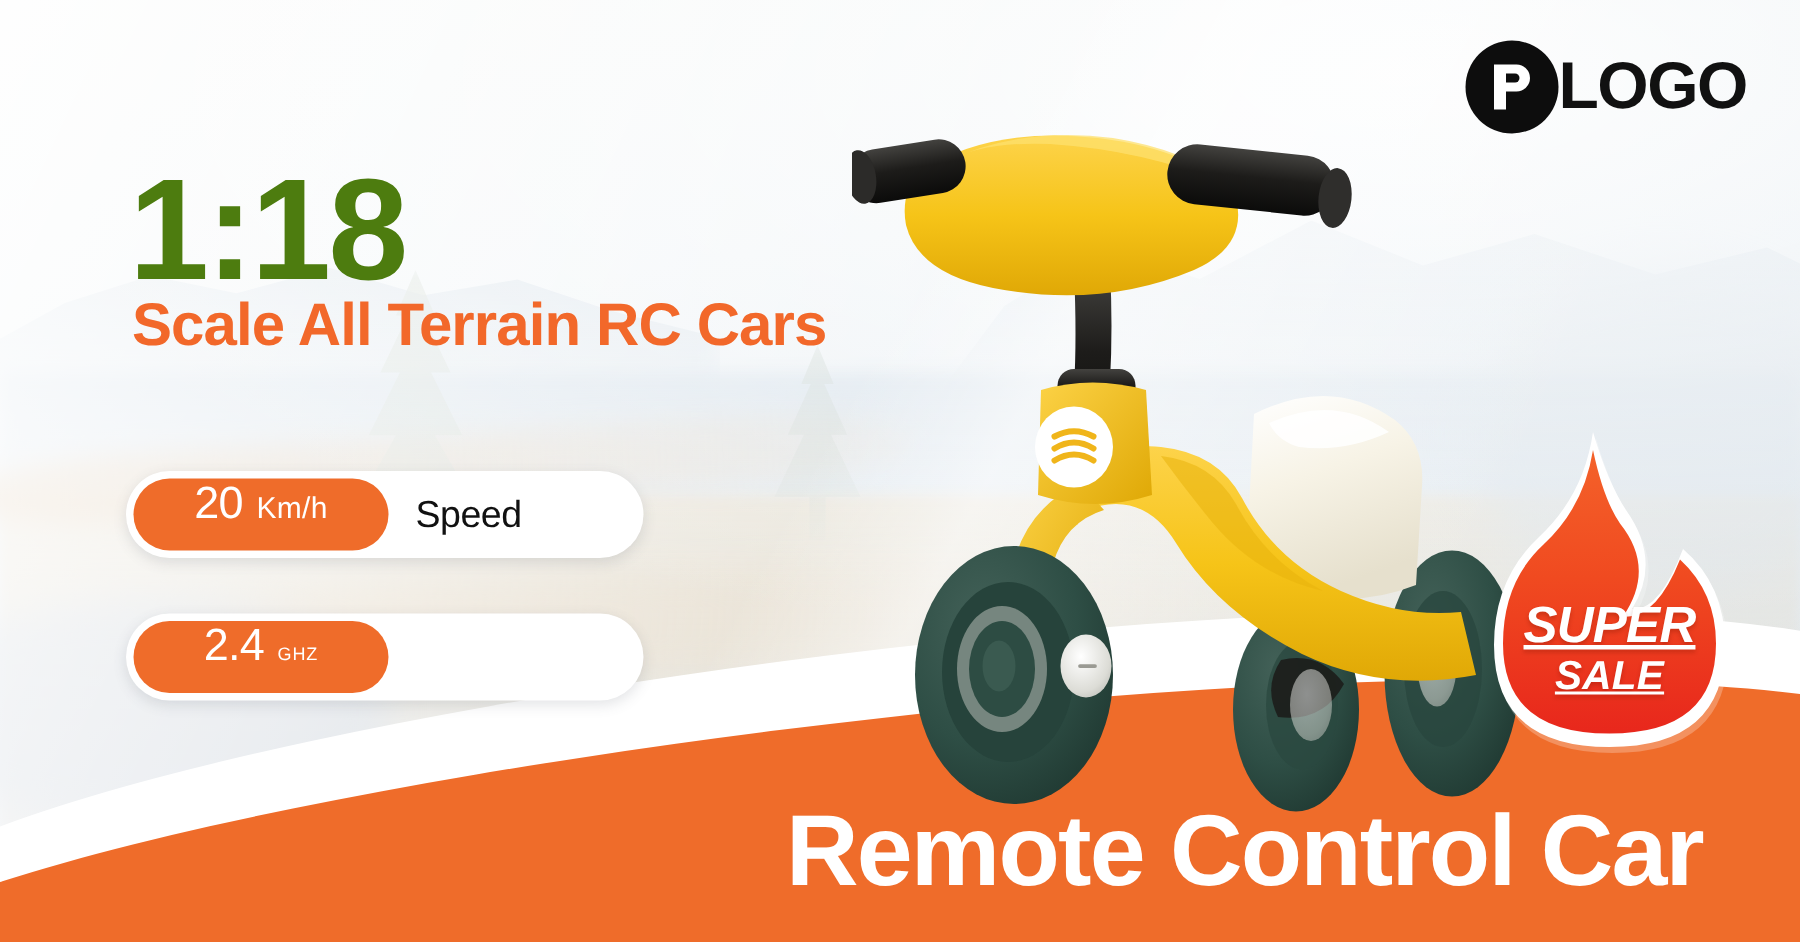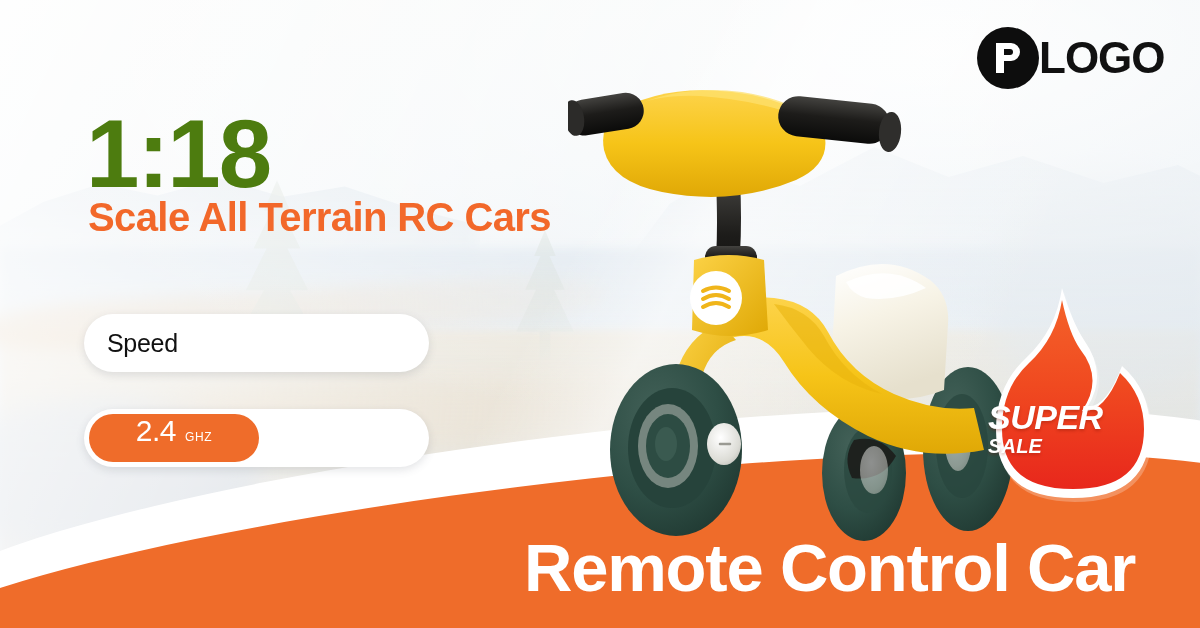--- a/index.html
+++ b/index.html
@@ -145,25 +145,26 @@
     position:relative; flex:none;
   }
   .logo-mark svg { position:absolute; left:17px; top:14px; }
   .logo-text { font-size:44px; font-weight:700; color:#111; letter-spacing:-1px; line-height:1; }
 
   
   .sale-badge { position:absolute; left:988px; top:282px; width:170px; height:222px; }
   .sale-badge svg { position:absolute; inset:0; }
   .sale-text {
     position:absolute; left:0; right:0; top:118px;
-    text-align:left; color:#fff; font-style:italic; font-weight:700;
+    text-align:center; color:#fff; font-style:italic; font-weight:700;
     text-shadow:0 2px 3px rgba(120,20,0,.30);
+    text-decoration:underline;
   }
   .sale-super { font-size:34px; letter-spacing:-.5px; line-height:1.02; }
-  .sale-sale  { font-size:20px; letter-spacing:.2px; line-height:1.15; }
+  .sale-sale  { font-size:27px; letter-spacing:.2px; line-height:1.15; }
 
   
   .trike { position:absolute; left:568px; top:60px; width:480px; height:500px; }
   .trike svg { position:absolute; inset:0; }
 </style>
 </head>
 <body>
 
 <div id="banner">
 
@@ -264,20 +265,24 @@
       <ellipse cx="6" cy="58" rx="10" ry="18" transform="rotate(-9 6 58)" fill="#2c2b29"></ellipse>
       <rect x="210" y="40" width="112" height="40" rx="20" transform="rotate(6 266 60)" fill="url(#gBlack)"></rect>
       <ellipse cx="322" cy="72" rx="11" ry="20" transform="rotate(6 322 72)" fill="#2f2e2c"></ellipse>
     </svg>
   </div>
 
   <div class="headline">1:18</div>
   <div class="subhead">Scale All Terrain RC Cars</div>
 
   <div class="pill pill-1">
+    <div class="pill-badge">
+      <span class="pill-value">20</span>
+      <span class="pill-unit">Km/h</span>
+    </div>
     <span class="pill-label">Speed</span>
   </div>
 
   <div class="pill pill-2">
     <div class="pill-badge">
       <span class="pill-value">2.4</span>
       <span class="pill-unit">GHZ</span>
     </div>
   </div>
 

